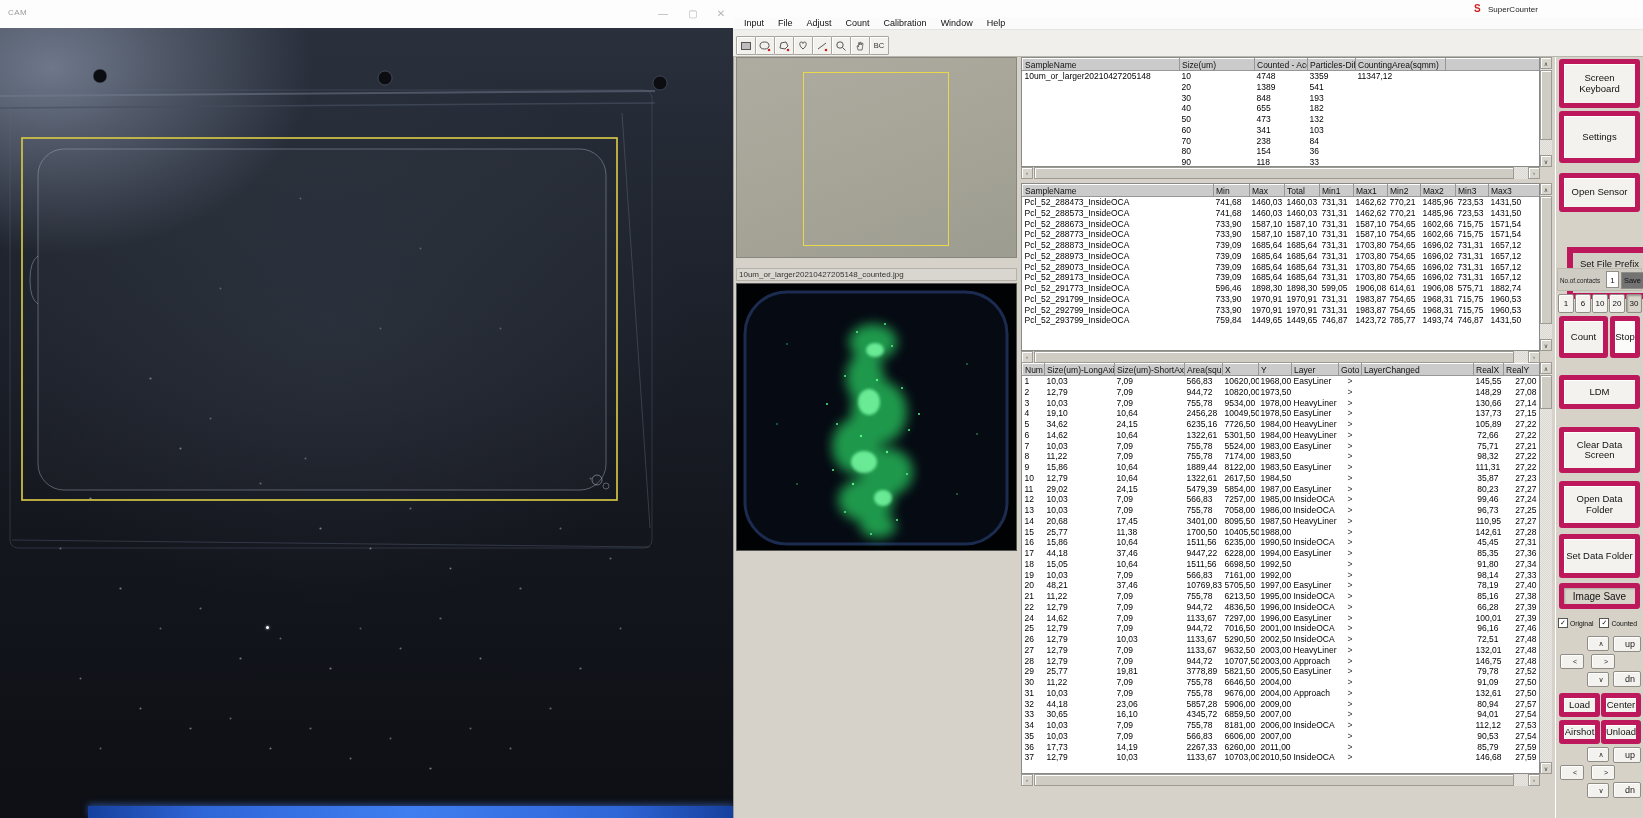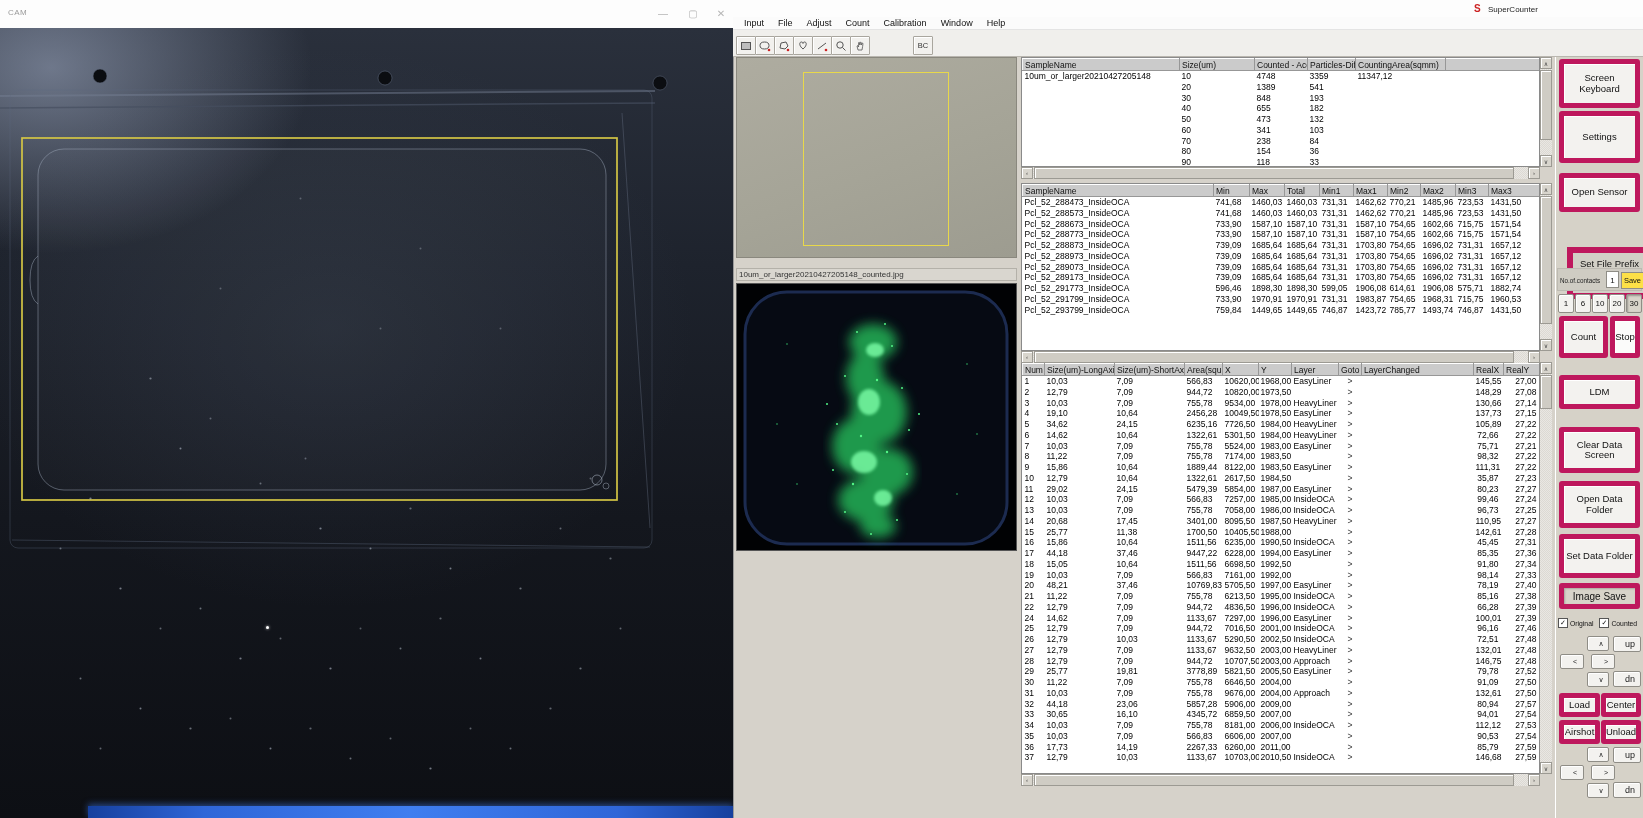--- a/index.html
+++ b/index.html
@@ -57,21 +57,21 @@
   #sc-logo{left:741px;top:3px;width:10px;height:11px;color:#cc2222;font-weight:bold;font-size:10px;}
   #sc-title{left:755px;top:5px;font-size:8px;color:#222;}
   #sc-menubar{left:733px;top:17px;width:910px;height:13px;background:#fbfbfb;border-bottom:1px solid #e4e4e4;
               display:flex;align-items:center;padding-left:4px;box-sizing:border-box;}
   .menu-item{font-size:9px;color:#111;padding:0 7px;}
   #sc-toolbar{left:733px;top:30px;width:910px;height:27px;background:#f0efec;
               border-bottom:1px solid #b9b6af;box-sizing:border-box;}
   .tbtn{position:absolute;top:6px;width:18px;height:17px;background:#f2f1ee;border:1px solid #a9a69e;
         border-radius:1px;display:flex;align-items:center;justify-content:center;box-shadow:inset 1px 1px 0 #fff;}
   .tbtn svg{display:block;}
-  #tb-bc{font-size:7.5px;color:#333;margin-left:44px;}
+  #tb-bc{font-size:7.5px;color:#333;}
 
   
   #live-panel{left:736px;top:57px;width:281px;height:201px;background:#a8a79b;border:1px solid #8a887e;
               box-sizing:border-box;background:linear-gradient(160deg,#aeaca0 0%,#a5a497 55%,#9d9c90 100%);}
   #roi-rect{left:66px;top:14px;width:144px;height:172px;border:1px solid #e8d84a;}
   #counted-caption{left:736px;top:268px;width:281px;height:13px;background:#d9d6cf;border:1px solid #b4b1a9;
                    box-sizing:border-box;font-size:8px;color:#333;line-height:11px;padding-left:2px;
                    white-space:nowrap;overflow:hidden;}
   #counted-panel{left:736px;top:283px;width:281px;height:268px;background:#010204;border:1px solid #555;
                  box-sizing:border-box;overflow:hidden;}
@@ -114,21 +114,21 @@
              box-sizing:border-box;position:absolute;margin-top:33px;}
   #sfp-label{position:absolute;left:0;top:5px;width:100%;text-align:center;font-size:9.5px;}
   #sfp-input{position:absolute;left:7px;top:22px;width:69px;height:14px;background:#fff;
              border:1px solid #8f8d86;box-shadow:inset 1px 1px 1px #bbb;font-size:8px;line-height:14px;
              padding-left:2px;color:#222;box-sizing:border-box;}
   #contacts-row{left:1px;top:211px;width:85px;height:23px;background:#cfccc3;position:absolute;
                 border:1px solid #bdbab2;box-sizing:border-box;}
   #contacts-label{position:absolute;left:2px;top:8px;font-size:6.3px;color:#222;}
   #contacts-input{position:absolute;left:48px;top:2px;width:13px;height:17px;background:#fff;
                   border:1px solid #8f8d86;font-size:8px;text-align:center;line-height:17px;box-sizing:border-box;}
-  #contacts-save{position:absolute;left:63px;top:3px;width:21px;height:15px;background:#fde047;
+  #contacts-save{position:absolute;left:63px;top:3px;width:21px;height:15px;background:#737373;
                  border:1px solid #8f8d86;font-size:7.5px;display:flex;align-items:center;justify-content:center;}
   #nums-row{left:2px;top:237px;width:84px;height:19px;position:absolute;display:flex;gap:1px;}
   .numbtn{flex:1;background:#f3f2ef;border:1px solid #8f8d86;border-radius:2px;font-size:8px;
           display:flex;align-items:center;justify-content:center;box-shadow:inset 1px 1px 0 #fff;}
   .numbtn.pressed{background:#d8d4ca;box-shadow:inset 1px 1px 2px #9a978f;}
   #btn-count{top:259px;left:3px;width:49px;height:42px;}
   #btn-stop{top:259px;left:54px;width:30px;height:42px;background:#fbfbfa;}
   #btn-ldm{top:318px;height:34px;}
   #btn-clear{top:370px;height:46px;}
   #btn-openfolder{top:424px;height:47px;}
@@ -552,20 +552,32 @@
             <td>1970,91</td>
             <td>1970,91</td>
             <td>731,31</td>
             <td>1983,87</td>
             <td>754,65</td>
             <td>1968,31</td>
             <td>715,75</td>
             <td>1960,53</td>
           </tr>
           <tr>
+            <td>Pcl_52_292799_InsideOCA</td>
+            <td>733,90</td>
+            <td>1970,91</td>
+            <td>1970,91</td>
+            <td>731,31</td>
+            <td>1983,87</td>
+            <td>754,65</td>
+            <td>1968,31</td>
+            <td>715,75</td>
+            <td>1960,53</td>
+          </tr>
+          <tr>
             <td>Pcl_52_293799_InsideOCA</td>
             <td>759,84</td>
             <td>1449,65</td>
             <td>1449,65</td>
             <td>746,87</td>
             <td>1423,72</td>
             <td>785,77</td>
             <td>1493,74</td>
             <td>746,87</td>
             <td>1431,50</td>

